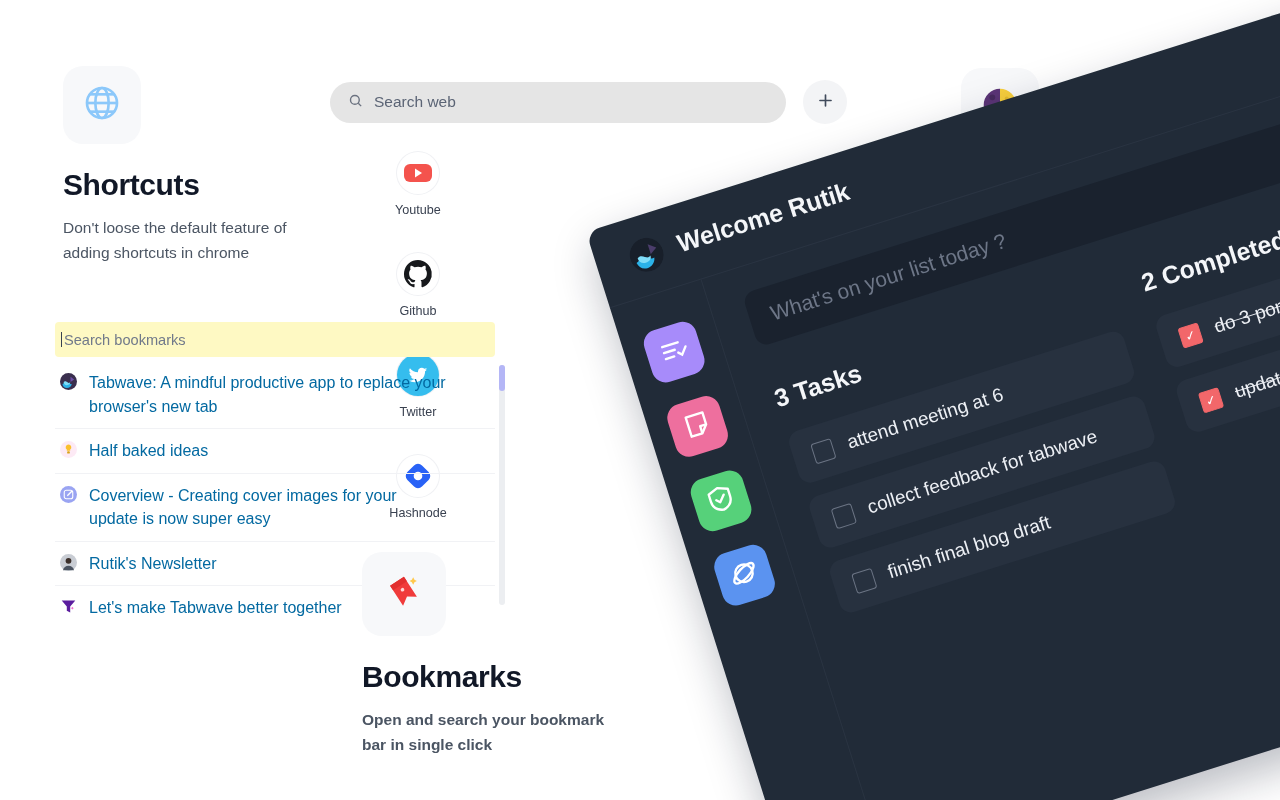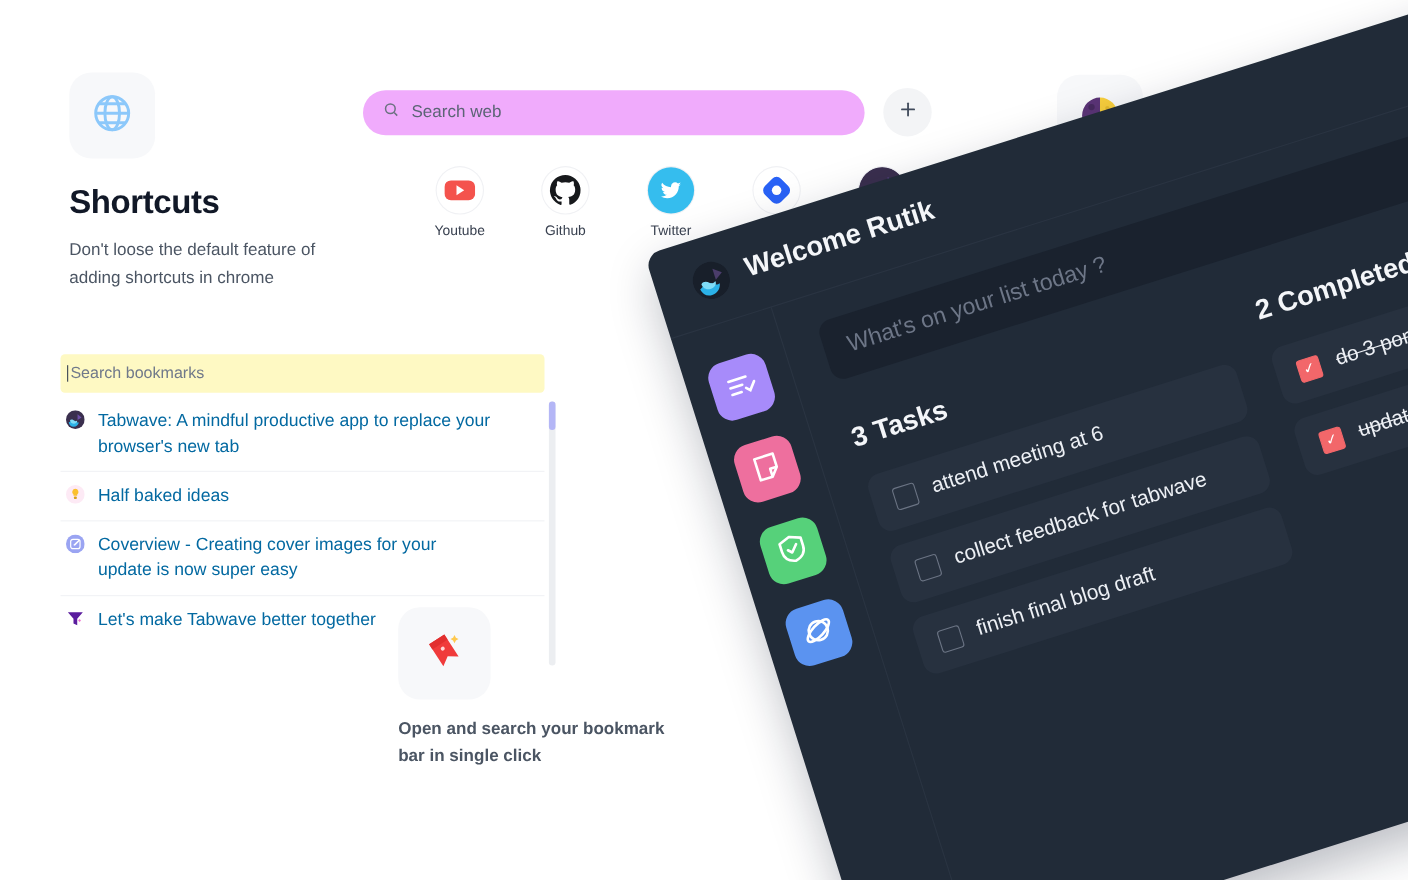--- a/index.html
+++ b/index.html
@@ -21,31 +21,31 @@
     margin-top:24px;line-height:1.1;
   }
   .feat-desc{
     font-size:15.5px;line-height:1.64;color:#4b5563;margin-top:14px;
     max-width:260px;font-weight:400;
   }
 
   
   .search-row{position:absolute;left:330px;top:80px;display:flex;align-items:center;gap:17px;}
   .search-box{
-    width:456px;height:41px;border-radius:21px;background:#f0abfc;
+    width:456px;height:41px;border-radius:21px;background:#e5e5e5;
     display:flex;align-items:center;padding:0 18px;box-sizing:border-box;gap:11px;
   }
   .search-ph{font-size:15.5px;color:#5b6475;}
   .plus-btn{
     width:44px;height:44px;border-radius:50%;background:#f3f4f6;
     display:flex;align-items:center;justify-content:center;
   }
 
   
-  .shortcuts{position:absolute;left:388px;top:152px;display:flex;gap:36px;}
+  .shortcuts{position:absolute;left:388px;top:152px;display:flex;gap:36px;flex-direction:column;}
   .sc{width:60px;display:flex;flex-direction:column;align-items:center;gap:9px;}
   .sc-circle{
     width:42px;height:42px;border-radius:50%;background:#fff;
     box-shadow:0 0 0 1px #f0f1f4;
     display:flex;align-items:center;justify-content:center;overflow:hidden;
   }
   .sc-label{font-size:12.6px;color:#394150;font-weight:500;white-space:nowrap;}
 
   
   .bm-panel{position:absolute;left:55px;top:322px;width:440px;}
@@ -242,20 +242,30 @@
       <div class="bm-ico">
         <svg width="17" height="17" viewBox="0 0 20 20">
           <circle cx="10" cy="10" r="10" fill="#9aa4f2"></circle>
           <rect x="5" y="5" width="10" height="10" rx="2.4" fill="none" stroke="#fff" stroke-width="1.3"></rect>
           <path d="M13.6 5.4l1.2 1.2-5 5-1.6.4.4-1.6z" fill="#fff"></path>
         </svg>
       </div>
       <div class="bm-text">Coverview - Creating cover images for your update is now super easy</div>
     </div>
 
+    <div class="bm-item">
+      <div class="bm-ico">
+        <svg width="17" height="17" viewBox="0 0 20 20">
+          <circle cx="10" cy="10" r="10" fill="#c9cdd4"></circle>
+          <circle cx="10" cy="8" r="3.4" fill="#3b2f2a"></circle>
+          <path d="M3.5 19c.6-3.4 3.3-5.2 6.5-5.2s5.9 1.8 6.5 5.2z" fill="#4a5360"></path>
+        </svg>
+      </div>
+      <div class="bm-text">Rutik's Newsletter</div>
+    </div>
 
     <div class="bm-item" style="border-bottom:none;">
       <div class="bm-ico">
         <svg width="17" height="17" viewBox="0 0 20 20">
           <path d="M2 3h16l-6 7v7l-4-2v-5z" fill="#5b1d9e"></path>
           <path d="M13 12l1.6 1.6L16 12l-1.4-1.6z" fill="#f26fd0"></path>
         </svg>
       </div>
       <div class="bm-text">Let's make Tabwave better together</div>
     </div>
@@ -272,20 +282,21 @@
       <svg width="44" height="44" viewBox="0 0 48 48">
         <g transform="rotate(-33 24 24)">
           <path d="M15 10h18v26l-9-6-9 6z" fill="#f03b3b"></path>
           <path d="M15 10h18v6H15z" fill="#e22f2f"></path>
           <circle cx="24" cy="21" r="2" fill="#ffd7d7"></circle>
         </g>
         <path d="M34 8l1.4 2.6L38 12l-2.6 1.4L34 16l-1.4-2.6L30 12l2.6-1.4z" fill="#ffc94d"></path>
       </svg>
     </span>
   </div>
+  <div class="feat-title">Bookmarks</div>
   <div class="feat-desc" style="max-width:250px;font-weight:bold;">Open and search your bookmark bar in single click</div>
 </div>
 
 <div class="tilt-wrap">
   <div class="tw-inner">
 
     <div class="tw-top">
       <div class="tw-brand">
         <div class="tw-logo">
           <svg width="34" height="34" viewBox="0 0 42 42">

